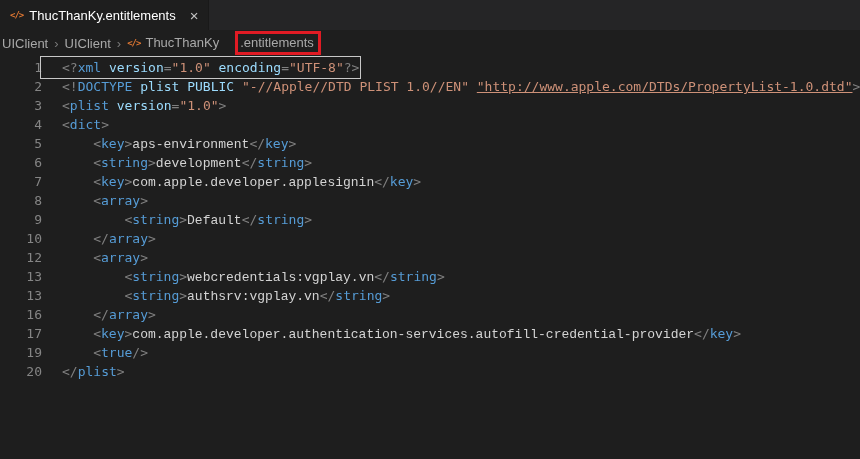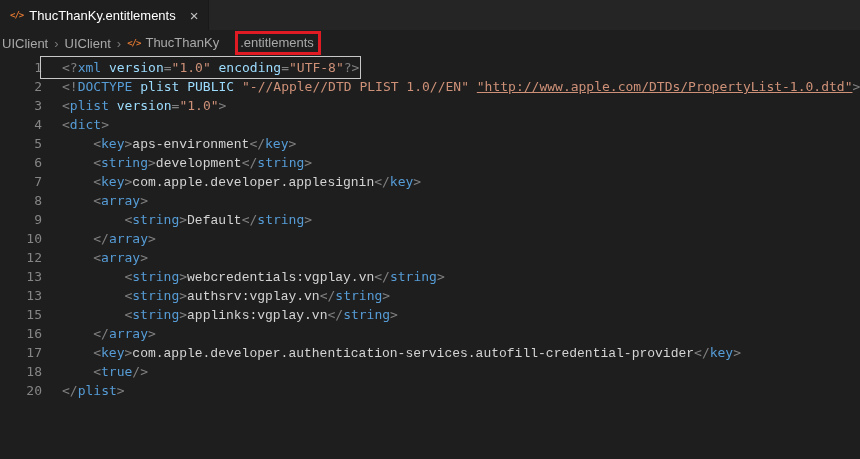--- a/index.html
+++ b/index.html
@@ -134,21 +134,20 @@
         <div class="code-line"><span class="line-number">4</span><span class="line-content"><span class="tok-p">&lt;</span><span class="tok-t">dict</span><span class="tok-p">&gt;</span></span></div>
         <div class="code-line"><span class="line-number">5</span><span class="line-content"><span class="tok-x">    </span><span class="tok-p">&lt;</span><span class="tok-t">key</span><span class="tok-p">&gt;</span><span class="tok-x">aps-environment</span><span class="tok-p">&lt;/</span><span class="tok-t">key</span><span class="tok-p">&gt;</span></span></div>
         <div class="code-line"><span class="line-number">6</span><span class="line-content"><span class="tok-x">    </span><span class="tok-p">&lt;</span><span class="tok-t">string</span><span class="tok-p">&gt;</span><span class="tok-x">development</span><span class="tok-p">&lt;/</span><span class="tok-t">string</span><span class="tok-p">&gt;</span></span></div>
         <div class="code-line"><span class="line-number">7</span><span class="line-content"><span class="tok-x">    </span><span class="tok-p">&lt;</span><span class="tok-t">key</span><span class="tok-p">&gt;</span><span class="tok-x">com.apple.developer.applesignin</span><span class="tok-p">&lt;/</span><span class="tok-t">key</span><span class="tok-p">&gt;</span></span></div>
         <div class="code-line"><span class="line-number">8</span><span class="line-content"><span class="tok-x">    </span><span class="tok-p">&lt;</span><span class="tok-t">array</span><span class="tok-p">&gt;</span></span></div>
         <div class="code-line"><span class="line-number">9</span><span class="line-content"><span class="tok-x">        </span><span class="tok-p">&lt;</span><span class="tok-t">string</span><span class="tok-p">&gt;</span><span class="tok-x">Default</span><span class="tok-p">&lt;/</span><span class="tok-t">string</span><span class="tok-p">&gt;</span></span></div>
         <div class="code-line"><span class="line-number">10</span><span class="line-content"><span class="tok-x">    </span><span class="tok-p">&lt;/</span><span class="tok-t">array</span><span class="tok-p">&gt;</span></span></div>
         <div class="code-line"><span class="line-number">12</span><span class="line-content"><span class="tok-x">    </span><span class="tok-p">&lt;</span><span class="tok-t">array</span><span class="tok-p">&gt;</span></span></div>
         <div class="code-line"><span class="line-number">13</span><span class="line-content"><span class="tok-x">        </span><span class="tok-p">&lt;</span><span class="tok-t">string</span><span class="tok-p">&gt;</span><span class="tok-x">webcredentials:vgplay.vn</span><span class="tok-p">&lt;/</span><span class="tok-t">string</span><span class="tok-p">&gt;</span></span></div>
         <div class="code-line"><span class="line-number">13</span><span class="line-content"><span class="tok-x">        </span><span class="tok-p">&lt;</span><span class="tok-t">string</span><span class="tok-p">&gt;</span><span class="tok-x">authsrv:vgplay.vn</span><span class="tok-p">&lt;/</span><span class="tok-t">string</span><span class="tok-p">&gt;</span></span></div>
-        <div class="code-line"><span class="line-number">15</span><span class="line-content"><span class="tok-x">        </span><span class="tok-p">&lt;</span><span class="tok-t">string</span><span class="tok-p">&gt;</span><span class="tok-x">applinks:vgplay.vn</span><span class="tok-p">&lt;/</span><span class="tok-t">string</span><span class="tok-p">&gt;</span></span></div>
         <div class="code-line"><span class="line-number">16</span><span class="line-content"><span class="tok-x">    </span><span class="tok-p">&lt;/</span><span class="tok-t">array</span><span class="tok-p">&gt;</span></span></div>
         <div class="code-line"><span class="line-number">17</span><span class="line-content"><span class="tok-x">    </span><span class="tok-p">&lt;</span><span class="tok-t">key</span><span class="tok-p">&gt;</span><span class="tok-x">com.apple.developer.authentication-services.autofill-credential-provider</span><span class="tok-p">&lt;/</span><span class="tok-t">key</span><span class="tok-p">&gt;</span></span></div>
-        <div class="code-line"><span class="line-number">18</span><span class="line-content"><span class="tok-x">    </span><span class="tok-p">&lt;</span><span class="tok-t">true</span><span class="tok-p">/&gt;</span></span></div>
+        <div class="code-line"><span class="line-number">19</span><span class="line-content"><span class="tok-x">    </span><span class="tok-p">&lt;</span><span class="tok-t">true</span><span class="tok-p">/&gt;</span></span></div>
         <div class="code-line"><span class="line-number">20</span><span class="line-content"><span class="tok-p">&lt;/</span><span class="tok-t">plist</span><span class="tok-p">&gt;</span></span></div>
       </div>
   </div>
 
 </div>
 
 </body></html>

